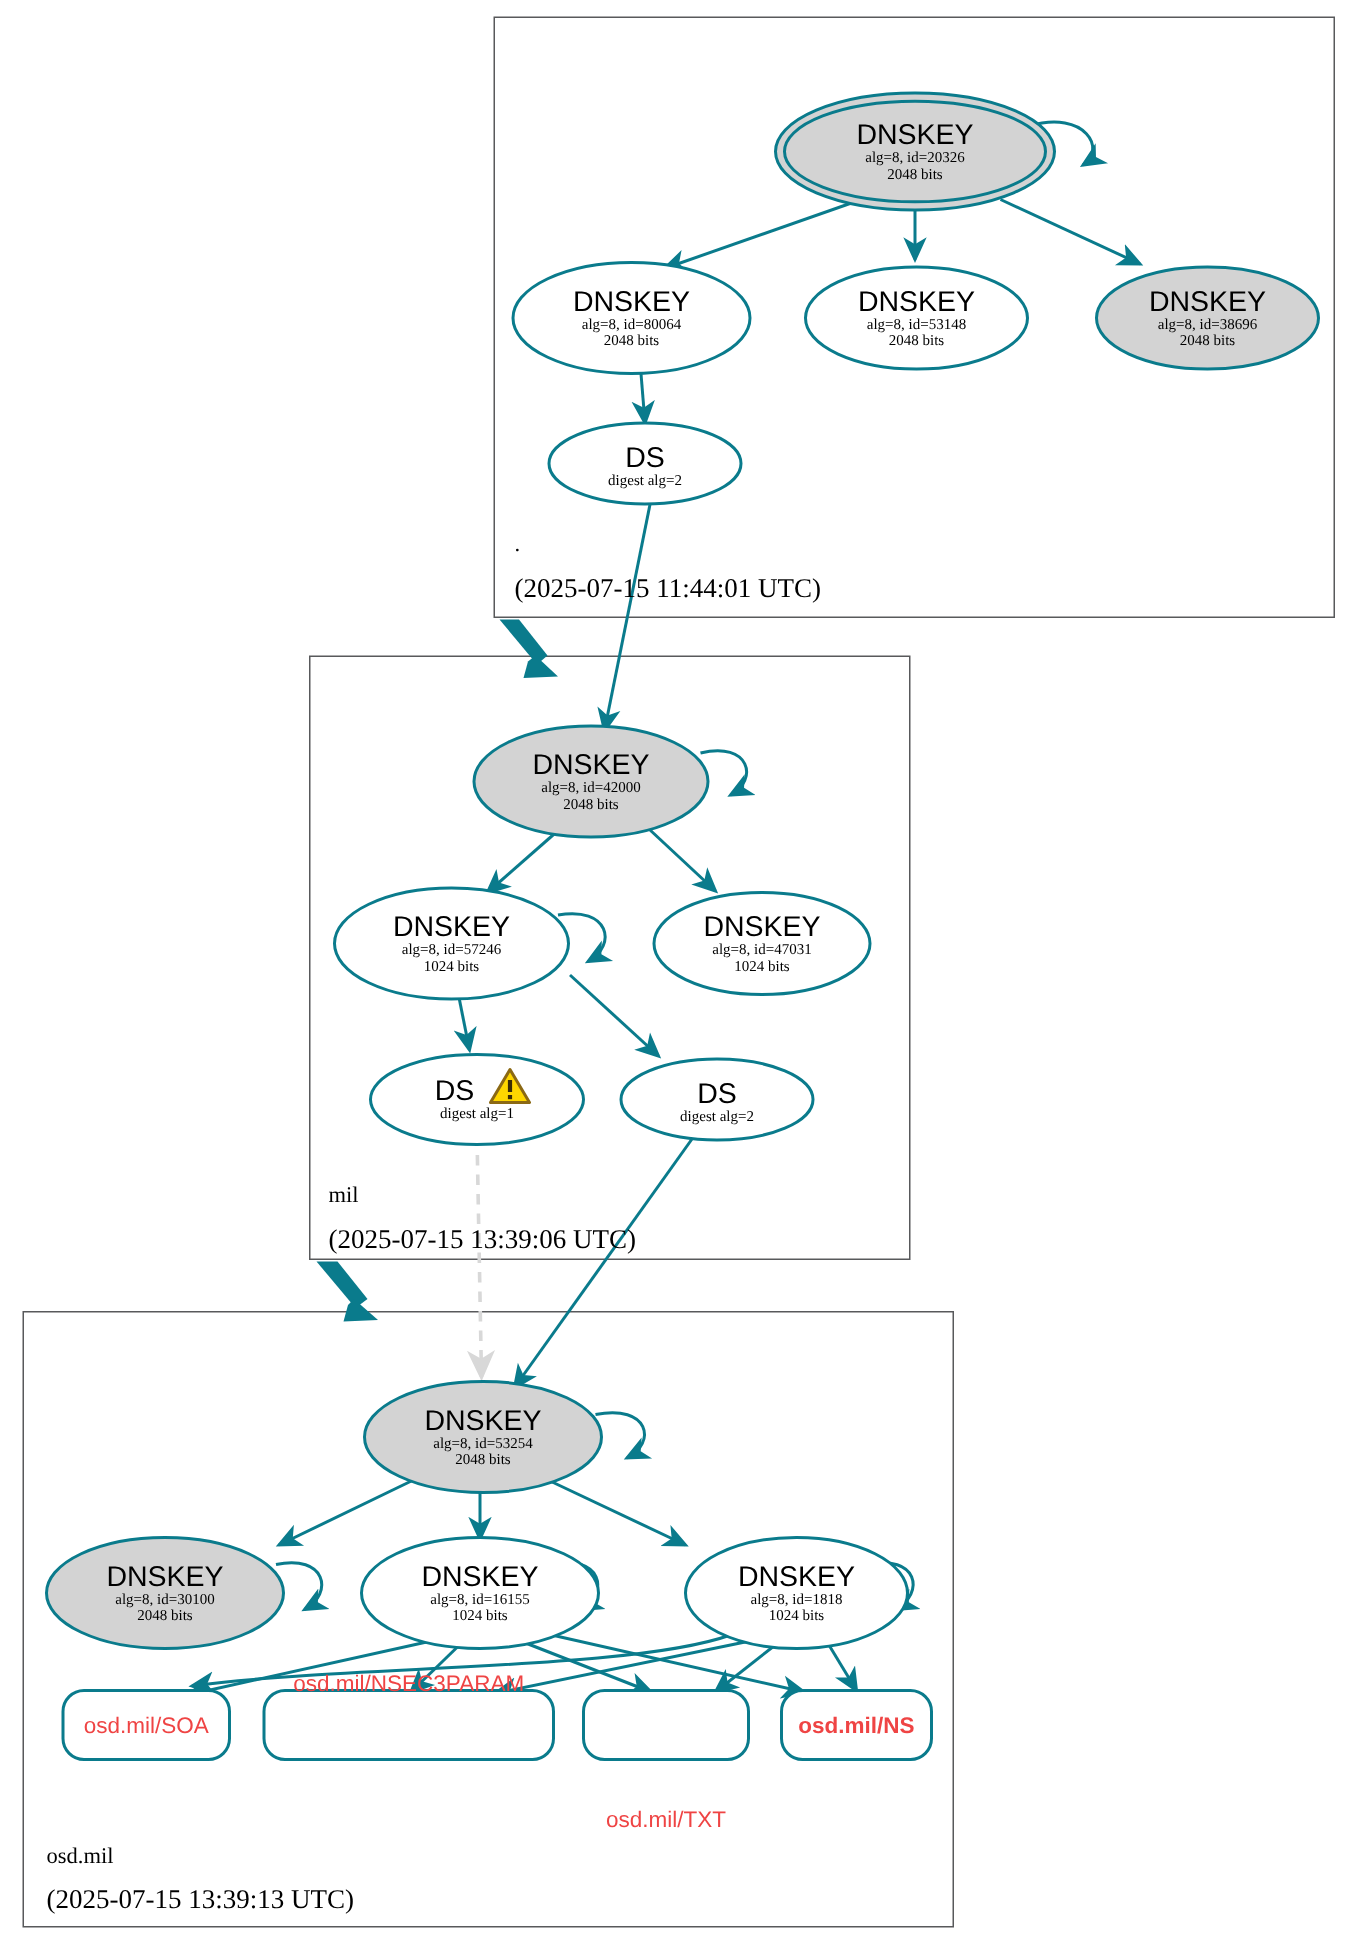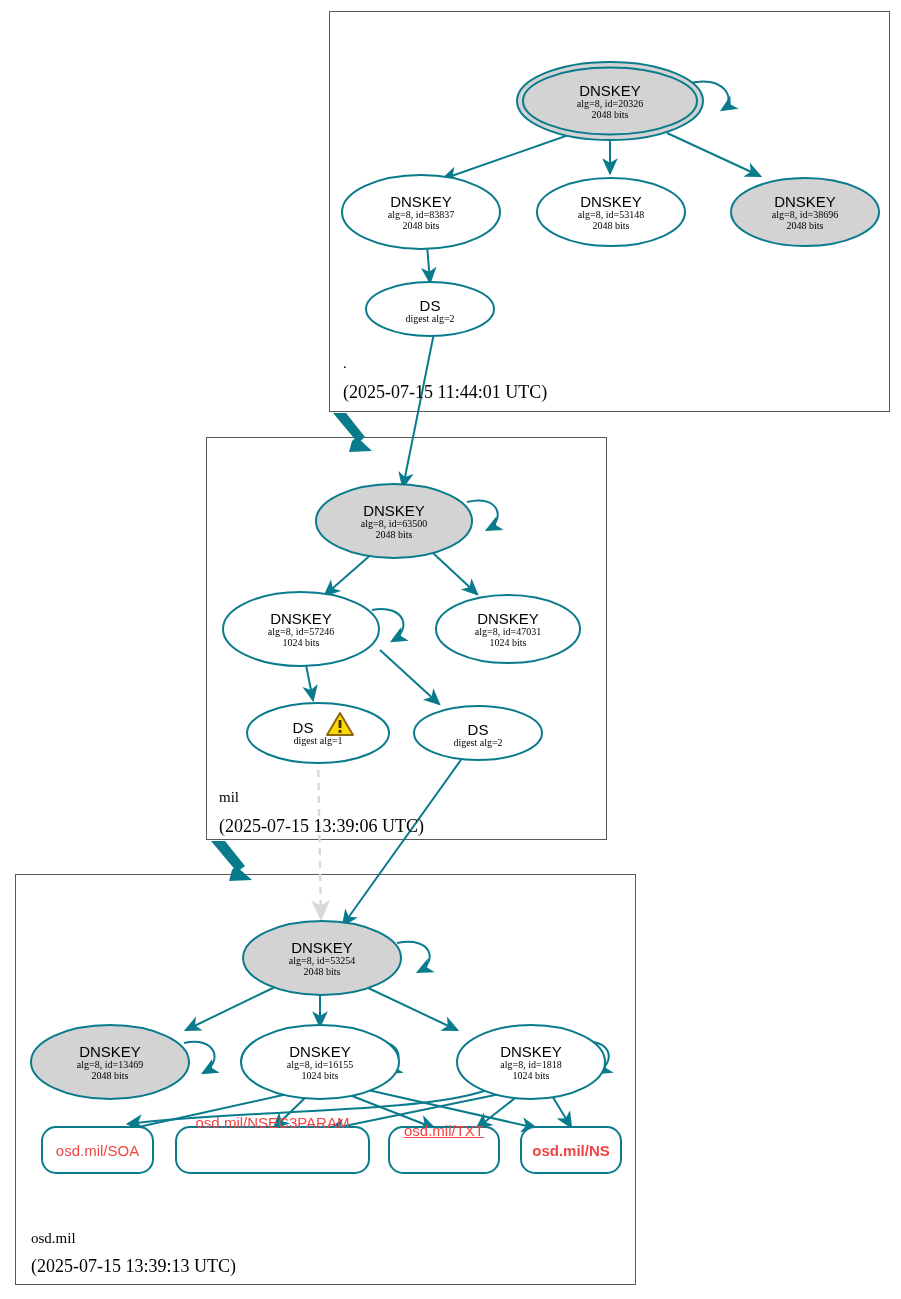--- a/index.html
+++ b/index.html
@@ -7,21 +7,21 @@
        font-family:"Liberation Sans", sans-serif;
        -webkit-font-smoothing:antialiased;}
   #stage{position:absolute;left:0;top:0;width:901px;height:1299px;overflow:hidden;}
   svg.layer{position:absolute;left:0;top:0;width:901px;height:1299px;}
   .zonebox{position:absolute;border:1px solid #58595b;background:transparent;box-sizing:border-box;}
   .zonelabel{position:absolute;color:#000;font-family:"Liberation Serif", serif;white-space:nowrap;}
   .zonename{font-size:15px;}
   .zonetime{font-size:18px;}
   .nodewrap{position:absolute;display:flex;align-items:center;justify-content:center;
             flex-direction:column;text-align:center;line-height:1.06;color:#000;pointer-events:none;}
-  .n-title{font-family:"Liberation Sans", sans-serif;font-size:15px;}
+  .n-title{font-family:"Liberation Sans", sans-serif;font-size:19px;}
   .n-sub{font-family:"Liberation Serif", serif;font-size:10px;}
   .rrlabel{position:absolute;display:flex;align-items:center;justify-content:center;
            font-family:"Liberation Sans", sans-serif;font-size:15px;color:#ef4444;}
 </style>
 </head>
 <body>
 
 <div id="stage">
 
   <div class="zonebox" style="left:329px;top:11px;width:561px;height:401px;"></div>
@@ -141,41 +141,41 @@
     </g>
   </svg>
 
   <div class="nodewrap" style="left:518px;top:78px;width:184px;height:48px;">
     <div class="n-title">DNSKEY</div>
     <div class="n-sub">alg=8, id=20326</div>
     <div class="n-sub">2048 bits</div>
   </div>
   <div class="nodewrap" style="left:329px;top:189px;width:184px;height:48px;">
     <div class="n-title">DNSKEY</div>
-    <div class="n-sub">alg=8, id=83837</div>
+    <div class="n-sub">alg=8, id=80064</div>
     <div class="n-sub">2048 bits</div>
   </div>
   <div class="nodewrap" style="left:519px;top:189px;width:184px;height:48px;">
     <div class="n-title">DNSKEY</div>
     <div class="n-sub">alg=8, id=53148</div>
     <div class="n-sub">2048 bits</div>
   </div>
   <div class="nodewrap" style="left:713px;top:189px;width:184px;height:48px;">
     <div class="n-title">DNSKEY</div>
     <div class="n-sub">alg=8, id=38696</div>
     <div class="n-sub">2048 bits</div>
   </div>
   <div class="nodewrap" style="left:350px;top:294px;width:160px;height:34px;">
     <div class="n-title">DS</div>
     <div class="n-sub">digest alg=2</div>
   </div>
 
   <div class="nodewrap" style="left:302px;top:498px;width:184px;height:48px;">
     <div class="n-title">DNSKEY</div>
-    <div class="n-sub">alg=8, id=63500</div>
+    <div class="n-sub">alg=8, id=42000</div>
     <div class="n-sub">2048 bits</div>
   </div>
   <div class="nodewrap" style="left:209px;top:606px;width:184px;height:48px;">
     <div class="n-title">DNSKEY</div>
     <div class="n-sub">alg=8, id=57246</div>
     <div class="n-sub">1024 bits</div>
   </div>
   <div class="nodewrap" style="left:416px;top:606px;width:184px;height:48px;">
     <div class="n-title">DNSKEY</div>
     <div class="n-sub">alg=8, id=47031</div>
@@ -190,37 +190,37 @@
     <div class="n-sub">digest alg=2</div>
   </div>
 
   <div class="nodewrap" style="left:230px;top:935px;width:184px;height:48px;">
     <div class="n-title">DNSKEY</div>
     <div class="n-sub">alg=8, id=53254</div>
     <div class="n-sub">2048 bits</div>
   </div>
   <div class="nodewrap" style="left:18px;top:1039px;width:184px;height:48px;">
     <div class="n-title">DNSKEY</div>
-    <div class="n-sub">alg=8, id=13469</div>
+    <div class="n-sub">alg=8, id=30100</div>
     <div class="n-sub">2048 bits</div>
   </div>
   <div class="nodewrap" style="left:228px;top:1039px;width:184px;height:48px;">
     <div class="n-title">DNSKEY</div>
     <div class="n-sub">alg=8, id=16155</div>
     <div class="n-sub">1024 bits</div>
   </div>
   <div class="nodewrap" style="left:439px;top:1039px;width:184px;height:48px;">
     <div class="n-title">DNSKEY</div>
     <div class="n-sub">alg=8, id=1818</div>
     <div class="n-sub">1024 bits</div>
   </div>
 
   <div class="rrlabel" style="left:42px;top:1127px;width:111px;height:46px;">osd.mil/SOA</div>
   <div class="rrlabel" style="left:176px;top:1099px;width:193px;height:46px;">osd.mil/NSEC3PARAM</div>
-  <div class="rrlabel" style="left:389px;top:1107px;width:110px;height:46px;text-decoration:underline;">osd.mil/TXT</div>
+  <div class="rrlabel" style="left:389px;top:1190px;width:110px;height:46px;">osd.mil/TXT</div>
   <div class="rrlabel" style="left:521px;top:1127px;width:100px;height:46px;font-weight:bold;">osd.mil/NS</div>
 
   <div class="zonelabel zonename" style="left:343px;top:355px;">.</div>
   <div class="zonelabel zonetime" style="left:343px;top:382px;">(2025-07-15 11:44:01 UTC)</div>
 
   <div class="zonelabel zonename" style="left:219px;top:789px;">mil</div>
   <div class="zonelabel zonetime" style="left:219px;top:816px;">(2025-07-15 13:39:06 UTC)</div>
 
   <div class="zonelabel zonename" style="left:31px;top:1230px;">osd.mil</div>
   <div class="zonelabel zonetime" style="left:31px;top:1256px;">(2025-07-15 13:39:13 UTC)</div>

